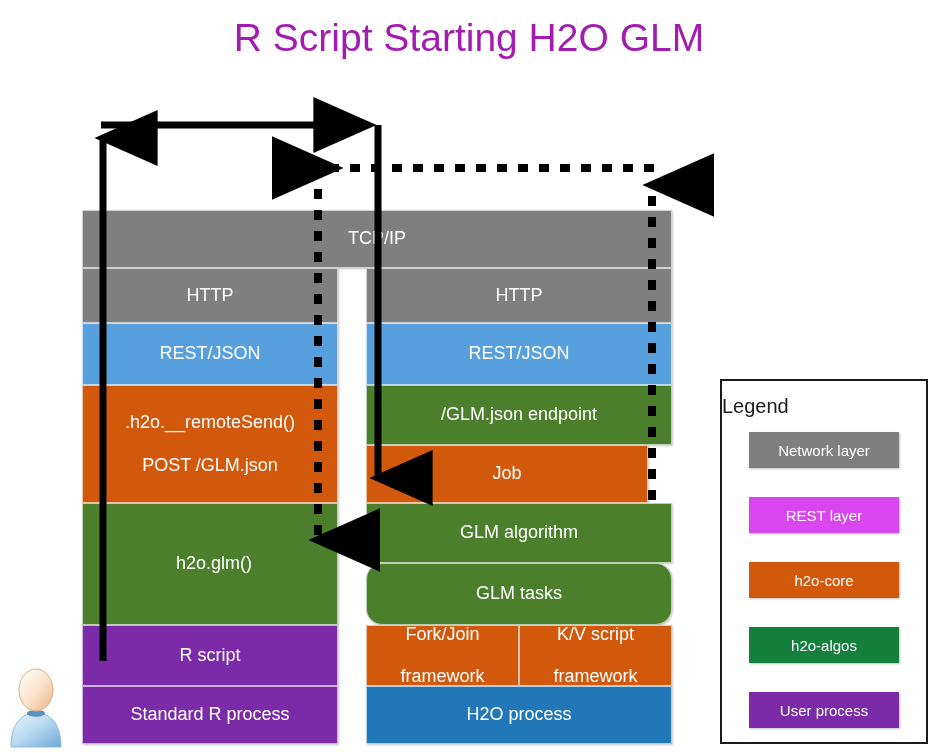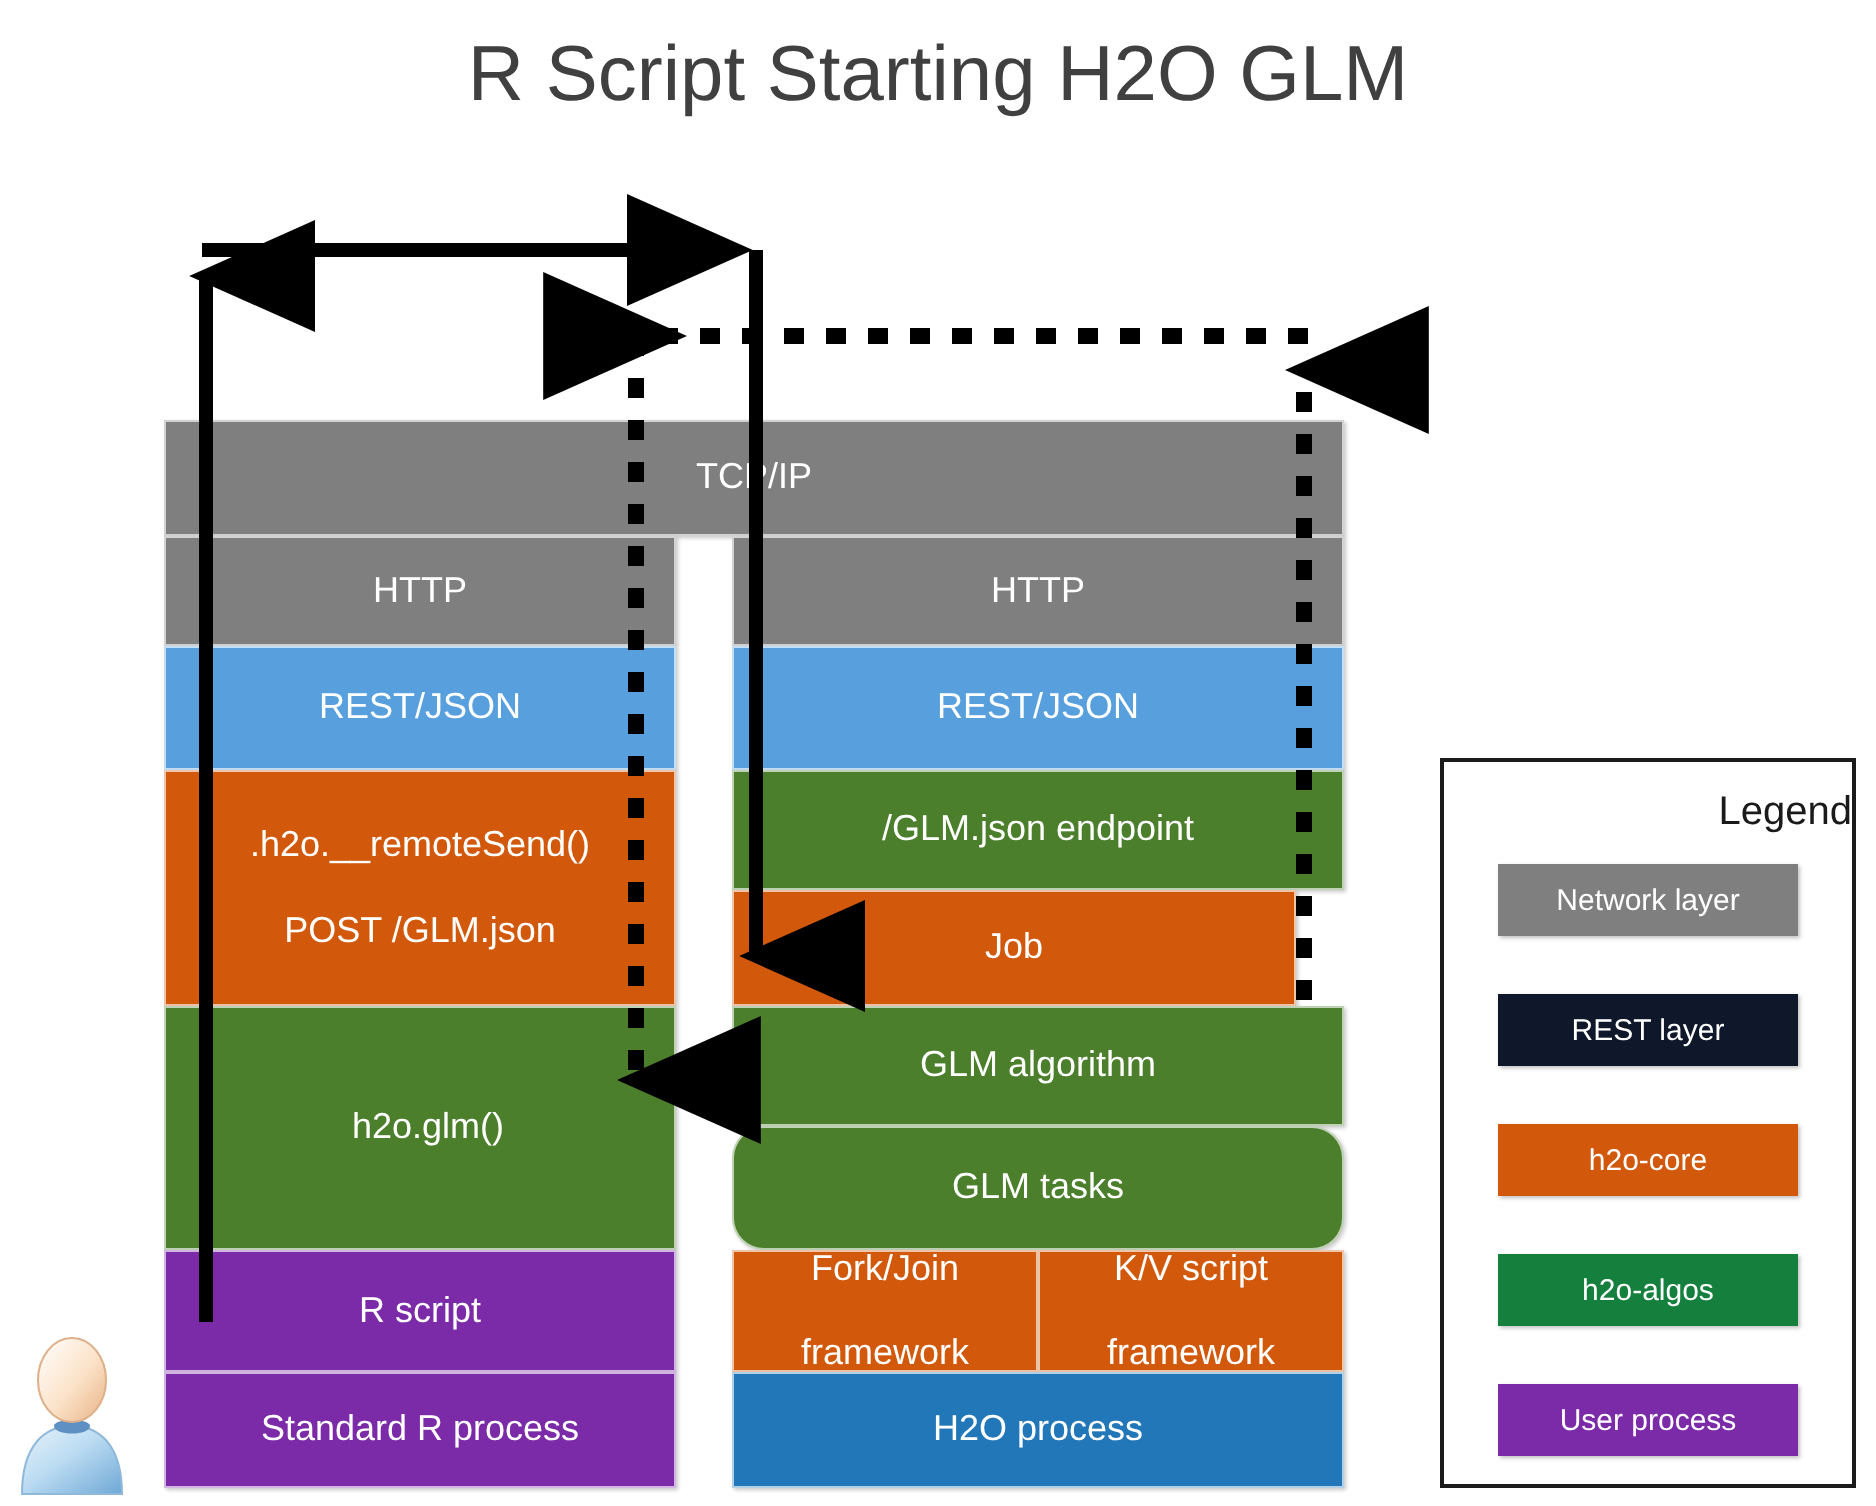--- a/index.html
+++ b/index.html
@@ -6,21 +6,21 @@
   body{
     width:938px;height:753px;background:#ffffff;
     font-family:"Liberation Sans", sans-serif;
     position:relative;overflow:hidden;
   }
   #stage{position:absolute;left:0;top:0;width:938px;height:753px;}
 
   
   .title{
     position:absolute;left:0;top:16px;width:938px;
-    text-align:center;font-size:39px;color:#404040;
+    text-align:center;font-size:39px;color:#a21caf;
     font-weight:400;letter-spacing:0px;
   }
 
   
   .blk{
     position:absolute;box-sizing:border-box;
     display:flex;align-items:center;justify-content:center;
     text-align:center;color:#ffffff;font-size:18px;line-height:1.18;
     border:1px solid rgba(255,255,255,.65);
     box-shadow:1px 1px 2px rgba(0,0,0,.22);
@@ -36,21 +36,21 @@
 
   
   #arrows{position:absolute;left:0;top:0;width:938px;height:753px;pointer-events:none;}
 
   
   .legend-box{
     position:absolute;left:720px;top:379px;width:208px;height:365px;
     background:#ffffff;border:2px solid #1b1b1b;box-sizing:border-box;
   }
   .legend-title{
-    position:absolute;left:0;top:14px;width:100%;text-align:right;
+    position:absolute;left:0;top:14px;width:100%;text-align:left;
     font-size:20px;color:#1a1a1a;
   }
   .legend-items{position:absolute;left:0;top:51px;width:100%;}
   .legend-item{
     width:150px;height:36px;margin:0 auto 29px auto;
     display:flex;align-items:center;justify-content:center;
     color:#fff;font-size:15px;
     box-shadow:1px 1px 2px rgba(0,0,0,.25);
     box-sizing:border-box;
   }
@@ -188,21 +188,21 @@
     <path d="M22,50 C22,46 40,46 40,50 C40,55 22,55 22,50 Z" fill="#5f90c4"></path>
     <ellipse cx="31" cy="27" rx="17" ry="21" fill="url(#headg)" stroke="#ddb08a" stroke-width="1"></ellipse>
   </svg>
 
   <div class="legend-box">
     <div class="legend-title">Legend</div>
     <div class="legend-items">
       <div class="legend-item" style="background:#7f7f7f;">
         <span>Network layer</span>
       </div>
-      <div class="legend-item" style="background:#0f172a;">
+      <div class="legend-item" style="background:#d946ef;">
         <span>REST layer</span>
       </div>
       <div class="legend-item" style="background:#d2590c;">
         <span>h2o-core</span>
       </div>
       <div class="legend-item" style="background:#15803d;">
         <span>h2o-algos</span>
       </div>
       <div class="legend-item" style="background:#7b2aa8;">
         <span>User process</span>

